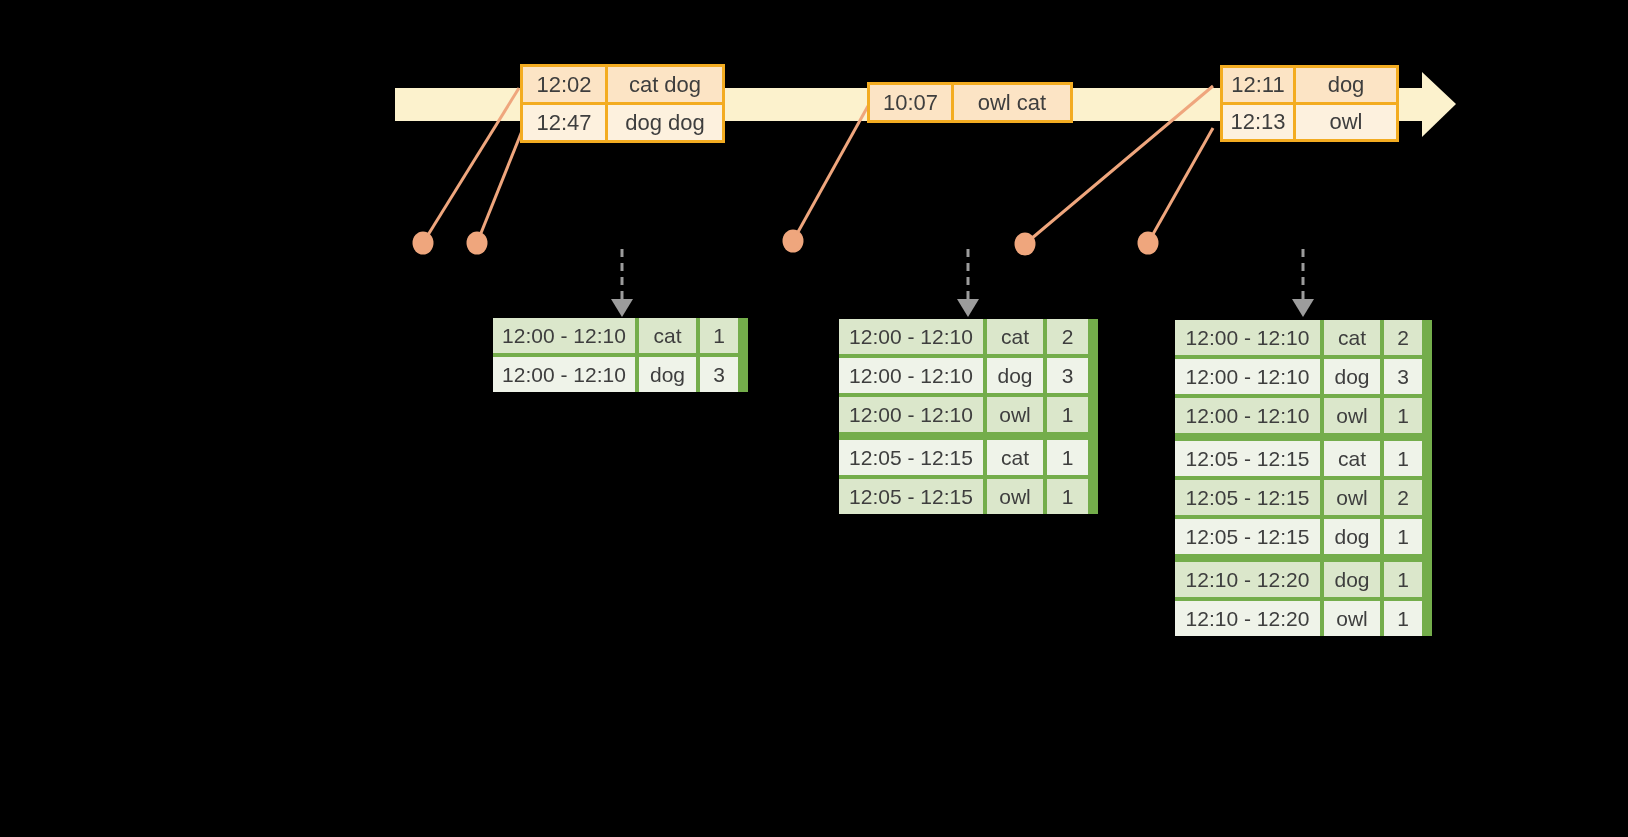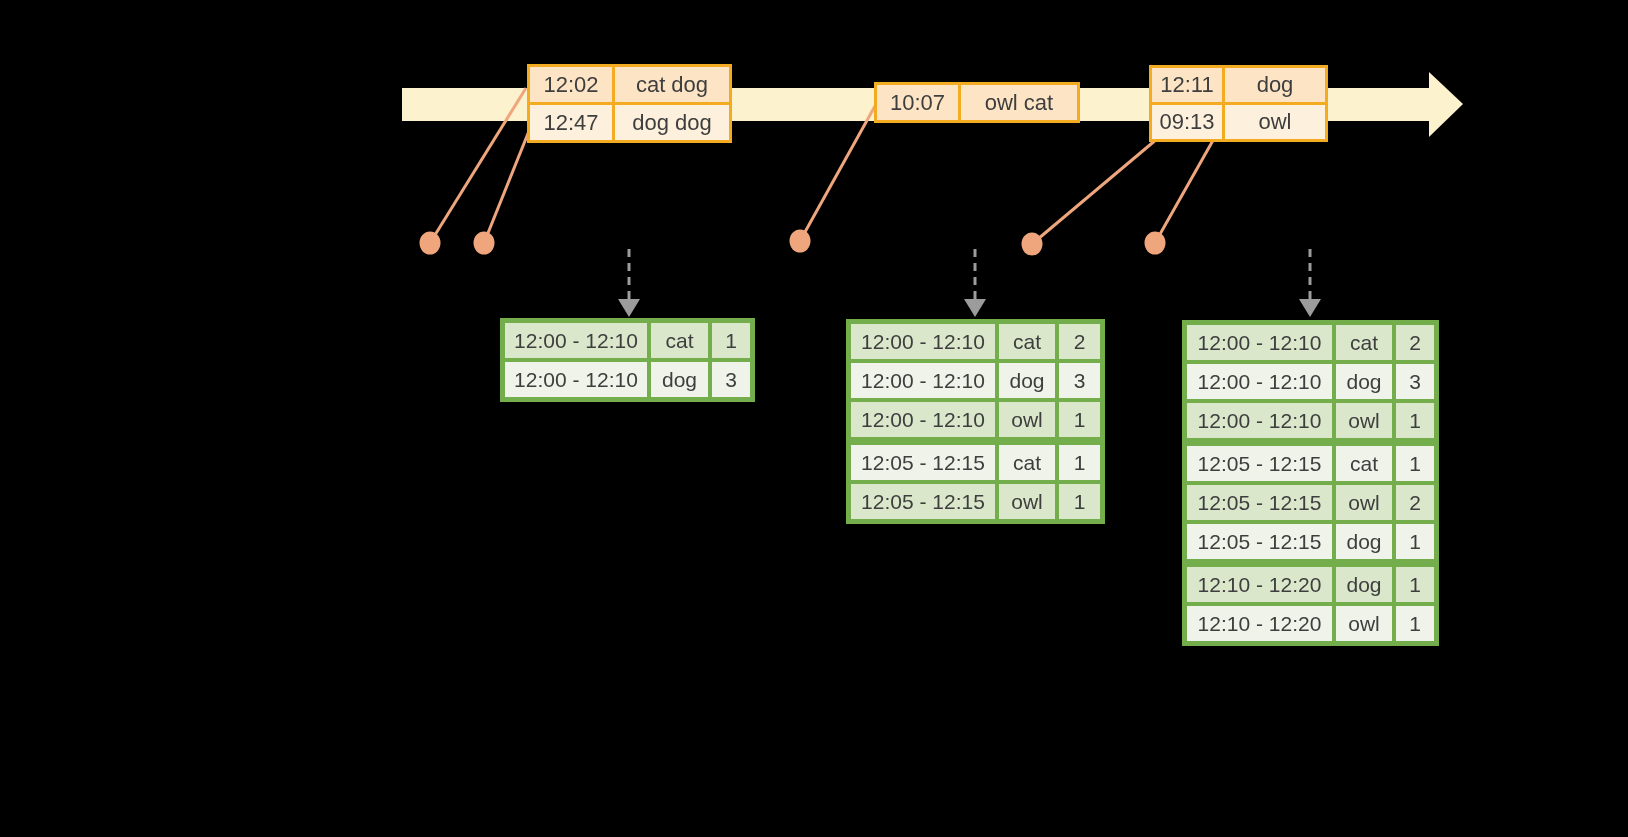--- a/index.html
+++ b/index.html
@@ -1,25 +1,24 @@
 <!DOCTYPE html>
 <html style="--background: #000000; --timeline-fill: #fcf2cd; --event-border: #f3ac21; --event-row-dark: #fce4c5; --event-row-light: #fdf1de; --connector: #efa67d; --trigger-arrow: #9c9c9c; --result-border: #74ad4b; --result-row-dark: #dbe7cb; --result-row-light: #eff3e9; --text: #3e3e3e;"><head>
 <meta charset="utf-8">
 <style>
   html,body{margin:0;padding:0;background:#000;}
   .canvas{
     position:relative;width:1512px;height:837px;overflow:hidden;
     background:var(--background,#000);
     font-family:"Liberation Sans", sans-serif;
-    margin-left:7px;
   }
   svg.overlay{position:absolute;left:0;top:0;display:block;}
   .dtable{position:absolute;display:flex;flex-direction:column;box-sizing:border-box;}
   .event-table{background:var(--event-border);padding:3px;row-gap:3px;}
-  .result-table{background:var(--result-border);padding:5px;row-gap:4px;}
+  .result-table{background:var(--result-border);row-gap:4px;}
   .row{display:grid;}
   .event-table .row{column-gap:3px;height:35px;}
   .et3 .row{height:34px;}
   .result-table .row{column-gap:4px;height:35px;}
   .result-table .row.group-start{margin-top:4px;}
   .cell{
     display:flex;align-items:center;justify-content:center;
     font-size:21px;color:var(--text);white-space:nowrap;overflow:hidden;
   }
   .event-table .cell{font-size:22px;}
@@ -73,27 +72,27 @@
         <div class="cell c-time">12:47</div>
         <div class="cell c-words">dog dog</div>
       </div>
     </div>
   <div class="dtable event-table et2" style="left:867px;top:82px;width:206px">
       <div class="row dark">
         <div class="cell c-time">10:07</div>
         <div class="cell c-words">owl cat</div>
       </div>
     </div>
-  <div class="dtable event-table et3" style="left:1142px;top:65px;width:179px">
+  <div class="dtable event-table et3" style="left:1220px;top:65px;width:179px">
       <div class="row dark">
         <div class="cell c-time">12:11</div>
         <div class="cell c-words">dog</div>
       </div>
       <div class="row light">
-        <div class="cell c-time">09:13</div>
+        <div class="cell c-time">12:13</div>
         <div class="cell c-words">owl</div>
       </div>
     </div>
 
   <div class="dtable result-table rt1" style="left:493px;top:318px;width:255px">
       <div class="row dark">
         <div class="cell c-window">12:00 - 12:10</div>
         <div class="cell c-word">cat</div>
         <div class="cell c-count">1</div>
       </div>

